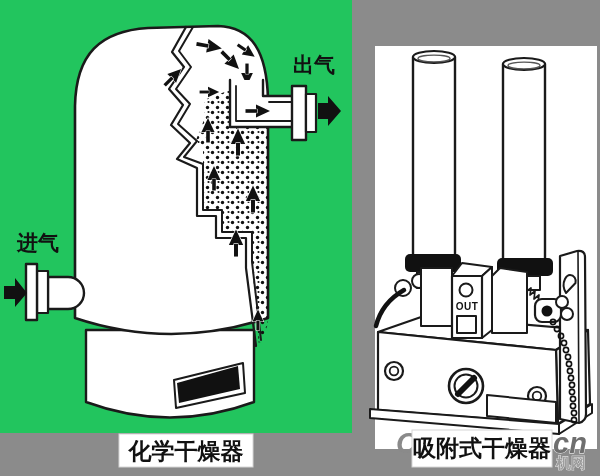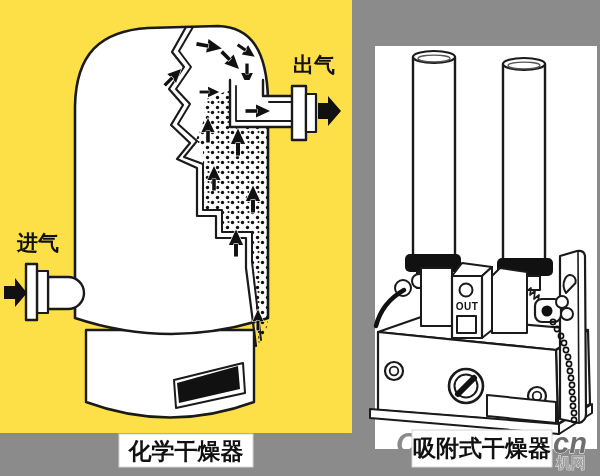--- a/index.html
+++ b/index.html
@@ -1,18 +1,18 @@
 <!DOCTYPE html>
 <html><head>
 <meta charset="utf-8">
 <style>
   html,body{margin:0;padding:0;background:#fff;}
   .stage{
     position:relative;width:600px;height:476px;overflow:hidden;
-    background:#fde047;font-family:"Liberation Sans","DejaVu Sans",sans-serif;
+    background:#22c55e;font-family:"Liberation Sans","DejaVu Sans",sans-serif;
   }
   svg{display:block}
   text{font-family:"Liberation Sans","DejaVu Sans",sans-serif;}
   .cjk{fill:#111;}
   .caption{font-size:23px;font-weight:600;}
   .portlbl{font-size:10px;font-weight:700;letter-spacing:.5px;fill:#111;}
   .flowlbl{font-size:21px;font-weight:600;}
   .wm-big{font-size:29px;font-weight:800;font-style:italic;}
   .wm-small{font-size:15px;font-weight:700;}
 </style>

